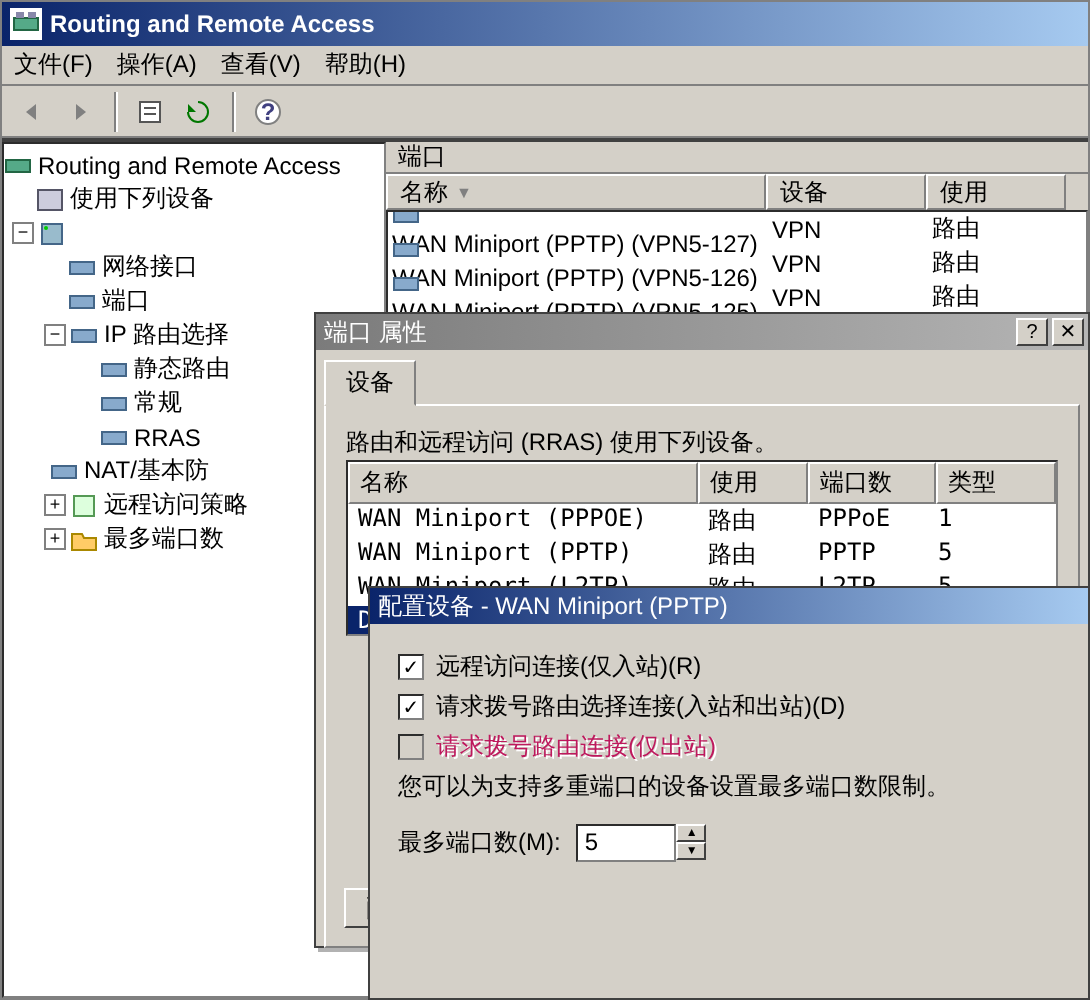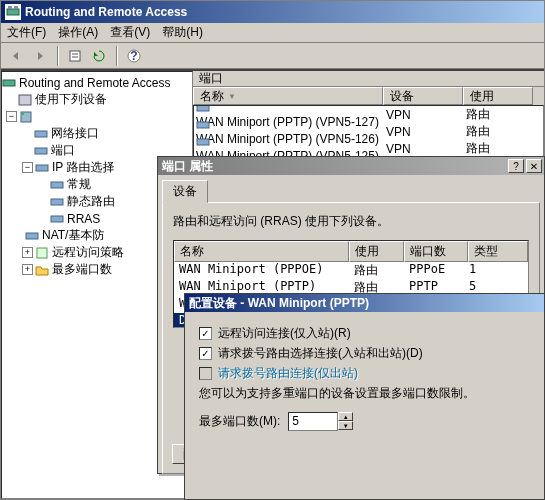--- a/index.html
+++ b/index.html
@@ -33,42 +33,42 @@
 .list-col.sorted::after { content: "▼"; font-size: 8px; margin-left: 4px; color: #808080; }
 .list-body { background: #fff; flex: 1; overflow: hidden; border: 1px inset #808080; }
 .list-row { display: flex; height: 17px; align-items: center; }
 .list-cell { padding-left: 2px; overflow: hidden; white-space: nowrap; }
 .list-cell .port-icon { width: 14px; height: 14px; margin-right: 2px; vertical-align: middle; }
 
 
 .dialog { position: absolute; border: 1px solid #404040; background: #d4d0c8; box-shadow: 2px 2px 0 rgba(0,0,0,.3); }
 .dlg-title { height: 18px; background: linear-gradient(to right,#0a246a,#a6caf0); display: flex; align-items: center; color: #fff; padding-left: 4px; }
 .dlg-title.inactive { background: linear-gradient(to right,#7b7b7b,#b5b5b5); }
-.dlg-title .dlg-t-text { flex: 1; font-weight: bold; }
+.dlg-title .dlg-t-text { flex: 1; font-weight: normal; }
 .dlg-title .dlg-btn { width: 16px; height: 14px; border: 1px solid; border-color: #fff #404040 #404040 #fff; background: #d4d0c8; color: #000; font-size: 10px; display: flex; align-items: center; justify-content: center; margin-right: 2px; font-family: Marlett, Arial; }
 .tab-bar { display: flex; padding: 4px 4px 0 4px; }
 .tab { border: 1px solid; border-color: #fff #808080 transparent #fff; background: #d4d0c8; padding: 2px 10px; position: relative; top: 1px; }
 .tab-panel { border: 1px solid; border-color: #fff #808080 #808080 #fff; margin: 0 4px 4px 4px; padding: 10px; }
 
 .inner-table { width: 100%; border: 1px inset #808080; background: #fff; }
 .inner-table .ch { display: flex; }
 .inner-table .ch div { border: 1px solid; border-color: #fff #808080 #808080 #fff; background: #d4d0c8; padding: 1px 5px; }
 .inner-table .tr { display: flex; }
 .inner-table .tr div { padding: 0 5px; font-family: SimSun, monospace; font-size: 12px; }
 .inner-table .tr.sel { background: #0a246a; color: #fff; }
 
 .btn { border: 1px solid; border-color: #fff #404040 #404040 #fff; background: #d4d0c8; padding: 2px 10px; min-width: 60px; text-align: center; }
 .checkbox-row { display: flex; align-items: center; gap: 6px; margin: 3px 0; }
 .checkbox { width: 13px; height: 13px; border: 1px inset #808080; background: #fff; display: inline-flex; align-items: center; justify-content: center; font-size: 10px; }
 .checkbox.disabled { background: #d4d0c8; }
 .textfield { border: 1px inset #808080; background: #fff; height: 19px; padding: 1px 3px; }
 .spinner { display: inline-flex; }
 .spinner .spin-btns { display: flex; flex-direction: column; }
 .spinner .spin-btns div { width: 15px; height: 9px; border: 1px solid; border-color: #fff #404040 #404040 #fff; background: #d4d0c8; font-size: 6px; display: flex; align-items: center; justify-content: center; }
-.disabled-text { color: #0369a1; text-shadow: 1px 1px #fff; }
+.disabled-text { color: #be185d; text-shadow: 1px 1px #fff; }
 
 
 svg { display: block; }
 </style>
 </head>
 <body>
 
 <div class="mainwin">
   <div class="titlebar">
     <svg class="tb-icon" viewBox="0 0 16 16">
@@ -157,27 +157,27 @@
           <span class="tree-exp">−</span>
           <svg class="tree-icon" viewBox="0 0 14 14">
               <rect x="1" y="4" width="12" height="6" fill="#8ac" stroke="#468"></rect>
             </svg>
           <span class="tree-label">IP 路由选择</span>
         </div>
         <div class="tree-row" style="padding-left:48px">
           <svg class="tree-icon" viewBox="0 0 14 14">
               <rect x="1" y="4" width="12" height="6" fill="#8ac" stroke="#468"></rect>
             </svg>
+          <span class="tree-label">静态路由</span>
+        </div>
+        <div class="tree-row" style="padding-left:48px">
+          <svg class="tree-icon" viewBox="0 0 14 14">
+              <rect x="1" y="4" width="12" height="6" fill="#8ac" stroke="#468"></rect>
+            </svg>
           <span class="tree-label">常规</span>
-        </div>
-        <div class="tree-row" style="padding-left:48px">
-          <svg class="tree-icon" viewBox="0 0 14 14">
-              <rect x="1" y="4" width="12" height="6" fill="#8ac" stroke="#468"></rect>
-            </svg>
-          <span class="tree-label">静态路由</span>
         </div>
         <div class="tree-row" style="padding-left:48px">
           <svg class="tree-icon" viewBox="0 0 14 14">
               <rect x="1" y="4" width="12" height="6" fill="#8ac" stroke="#468"></rect>
             </svg>
           <span class="tree-label">RRAS</span>
         </div>
         <div class="tree-row" style="padding-left:23px">
           <svg class="tree-icon" viewBox="0 0 14 14">
               <rect x="1" y="4" width="12" height="6" fill="#8ac" stroke="#468"></rect>
@@ -237,21 +237,21 @@
 <div class="dialog" style="left:157px; top:156px; width:388px; height:318px">
   <div class="dlg-title inactive">
     <span class="dlg-t-text">端口 属性</span>
     <div class="dlg-btn">?</div>
     <div class="dlg-btn">✕</div>
   </div>
   <div class="tab-bar">
     <div class="tab">设备</div>
   </div>
   <div class="tab-panel" style="height:272px">
-    <div style="margin-bottom:10px">路由和远程访问 (RRAS) 使用下列设备。</div>
+    <div style="">路由和远程访问 (RRAS) 使用下列设备。</div>
     <div class="inner-table">
       <div class="ch">
         <div style="width:175px">名称</div>
         <div style="width:55px">使用</div>
         <div style="flex:1">端口数</div>
         <div style="width:60px">类型</div>
       </div>
       <div class="tr">
           <div style="width:175px">WAN Miniport (PPPOE)</div>
           <div style="width:55px">路由</div>

